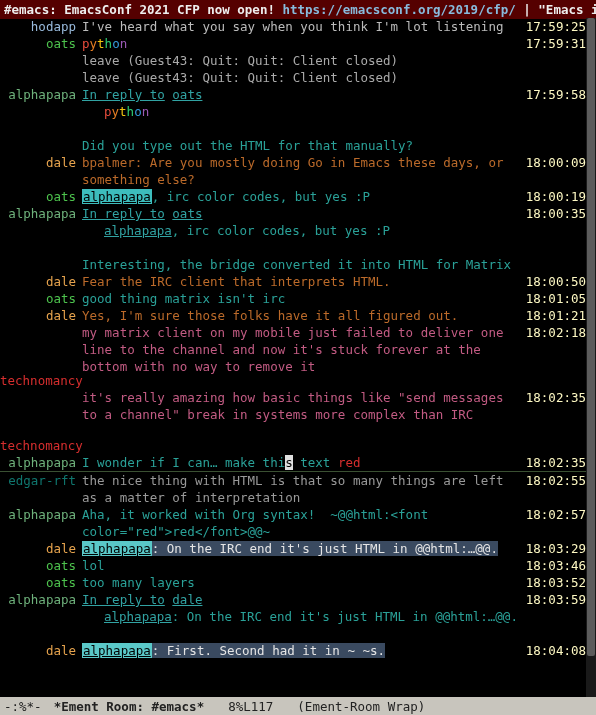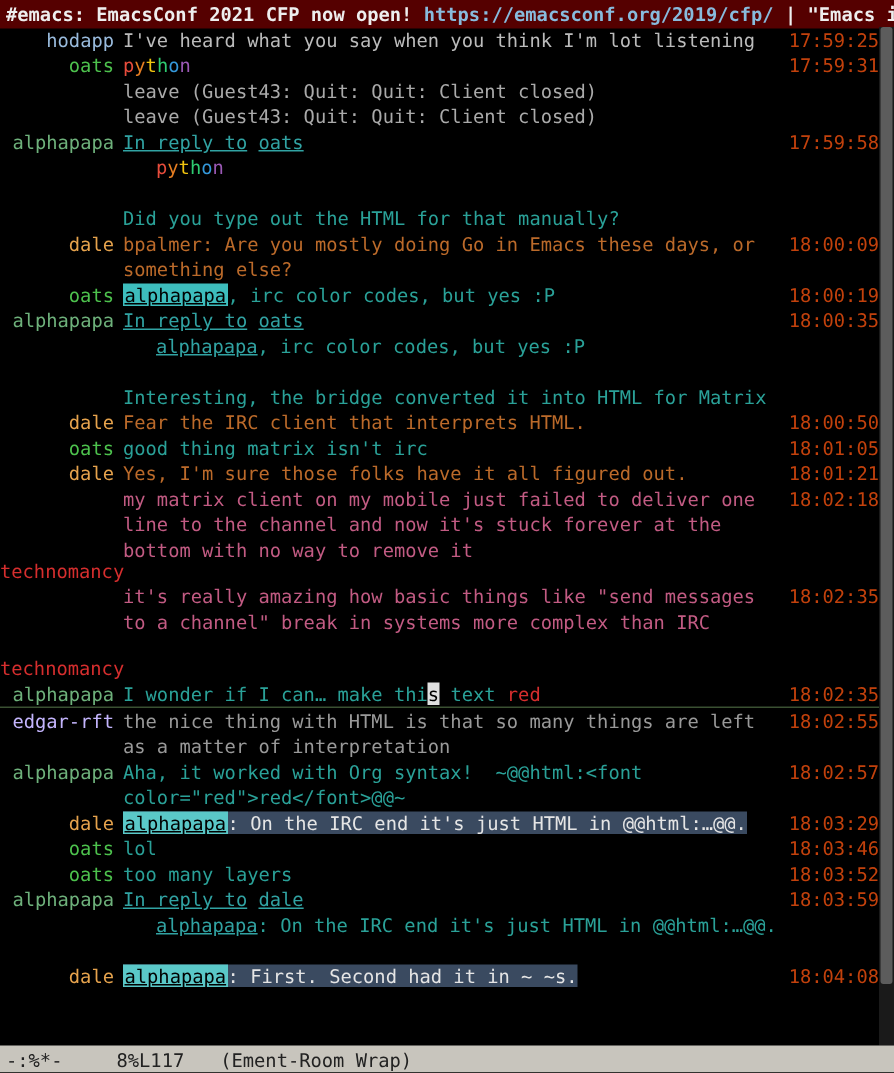--- a/index.html
+++ b/index.html
@@ -52,30 +52,30 @@
   .msg-col {
     flex: 1 1 auto;
     padding-right: 6px;
     word-break: break-word;
     white-space: pre-wrap;
   }
   .ts-col {
     width: 62px;
     min-width: 62px;
     text-align: right;
-    color: #c2410c;
+    color: #fef9c3;
   }
   
   .nk-hodapp { color: #99bbdd; }
   .nk-oats { color: #4dc24d; }
   .nk-alphapapa { color: #6eb17b; }
   .nk-dale { color: #e6a34d; }
   .nk-mydraal { color: #ff66ff; }
   .nk-technomancy { color: #d62e2e; margin-top: 48px; }
-  .nk-edgar-rft { color: #c4b5fd; }
+  .nk-edgar-rft { color: #0f766e; }
 
   .sys-msg { color: #aaa; }
   .body-default { color: #bbb; }
   .body-teal { color: #2aa198; }
   .body-magentaish { color: #c25b83; }
   .body-orange { color: #bb6a2a; }
   .body-gray { color: #999; }
 
   .link { color: #31a3a3; text-decoration: underline; }
   .mention-box {
@@ -272,16 +272,16 @@
         <div class="msg-col"><span class="hl-line"><span class="mention-box">alphapapa</span>: First. Second had it in ~ ~s.</span></div>
         <div class="ts-col">18:04:08</div>
       </div>
     </div>
 
   <div class="scrollbar">
     <div class="scroll-thumb"></div>
   </div>
 
   <div class="modeline">
-    <span>-:%*-</span><span class="spacer"></span><span class="spacer"></span><span class="spacer"></span><span>8%</span> <span>L117</span><span class="spacer"></span><span class="spacer"></span><span>(Ement-Room Wrap)</span>
+    <span>-:%*-</span><span class="spacer"></span><span class="bold">*Ement Room: #emacs*</span><span class="spacer"></span><span class="spacer"></span><span>8%</span> <span>L117</span><span class="spacer"></span><span class="spacer"></span><span>(Ement-Room Wrap)</span>
   </div>
 
 </div>
 
 </body></html>

